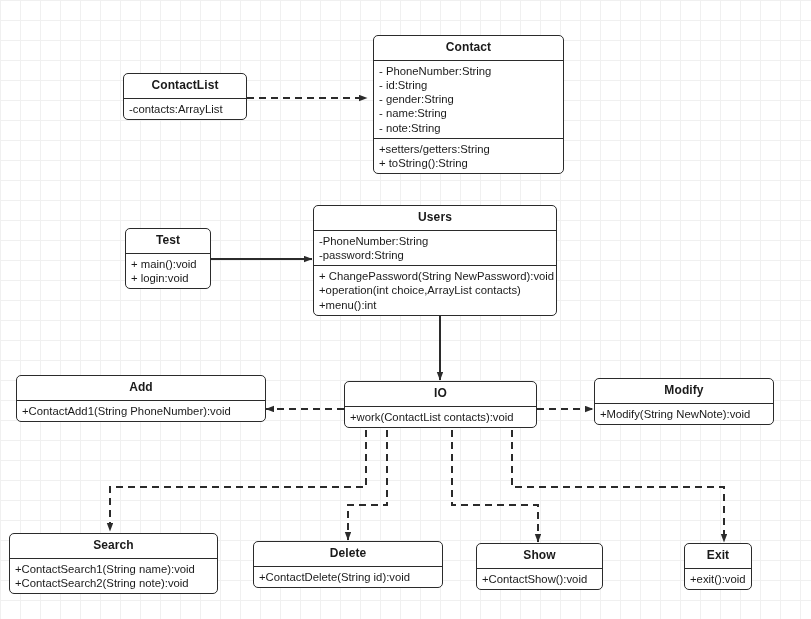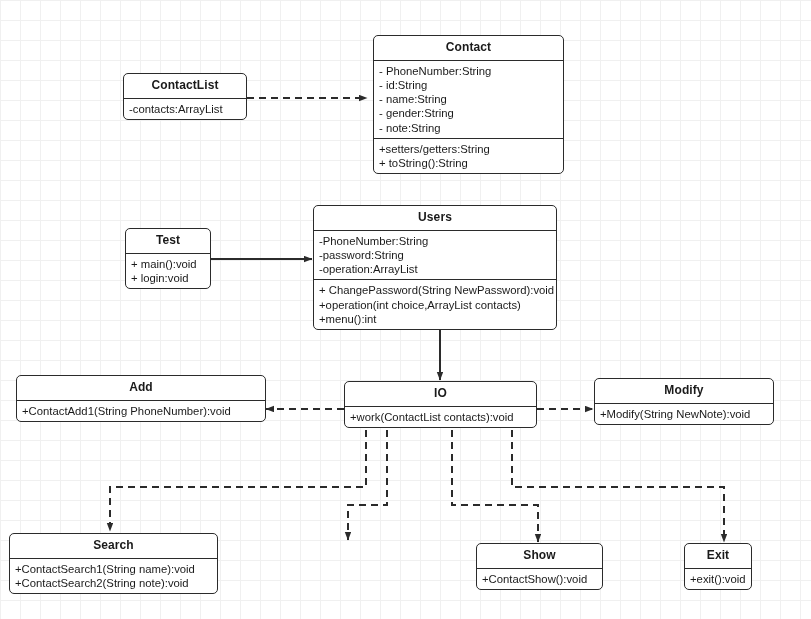--- a/index.html
+++ b/index.html
@@ -101,22 +101,22 @@
       <div class="uml-row">-contacts:ArrayList</div>
     </div>
   </div>
 
   <div class="uml-class" style="left:373px; top:35px; width:191px;">
     <div class="uml-title">Contact</div>
     <div class="uml-sep"></div>
     <div class="uml-compartment">
       <div class="uml-row">- PhoneNumber:String</div>
       <div class="uml-row">- id:String</div>
+      <div class="uml-row">- gender:String</div>
       <div class="uml-row">- name:String</div>
-      <div class="uml-row">- gender:String</div>
       <div class="uml-row">- note:String</div>
     </div>
     <div class="uml-sep"></div>
     <div class="uml-compartment">
       <div class="uml-row">+setters/getters:String</div>
       <div class="uml-row">+ toString():String</div>
     </div>
   </div>
 
   <div class="uml-class" style="left:125px; top:228px; width:86px;">
@@ -127,21 +127,20 @@
       <div class="uml-row">+ login:void</div>
     </div>
   </div>
 
   <div class="uml-class" style="left:313px; top:205px; width:244px;">
     <div class="uml-title">Users</div>
     <div class="uml-sep"></div>
     <div class="uml-compartment">
       <div class="uml-row">-PhoneNumber:String</div>
       <div class="uml-row">-password:String</div>
-      <div class="uml-row">-operation:ArrayList</div>
     </div>
     <div class="uml-sep"></div>
     <div class="uml-compartment">
       <div class="uml-row">+ ChangePassword(String NewPassword):void</div>
       <div class="uml-row">+operation(int choice,ArrayList contacts)</div>
       <div class="uml-row">+menu():int</div>
     </div>
   </div>
 
   <div class="uml-class" style="left:16px; top:375px; width:250px;">
@@ -170,20 +169,27 @@
 
   <div class="uml-class" style="left:9px; top:533px; width:209px;">
     <div class="uml-title">Search</div>
     <div class="uml-sep"></div>
     <div class="uml-compartment">
       <div class="uml-row">+ContactSearch1(String name):void</div>
       <div class="uml-row">+ContactSearch2(String note):void</div>
     </div>
   </div>
 
+  <div class="uml-class" style="left:253px; top:541px; width:190px;">
+    <div class="uml-title">Delete</div>
+    <div class="uml-sep"></div>
+    <div class="uml-compartment">
+      <div class="uml-row">+ContactDelete(String id):void</div>
+    </div>
+  </div>
 
   <div class="uml-class" style="left:476px; top:543px; width:127px;">
     <div class="uml-title">Show</div>
     <div class="uml-sep"></div>
     <div class="uml-compartment">
       <div class="uml-row">+ContactShow():void</div>
     </div>
   </div>
 
   <div class="uml-class" style="left:684px; top:543px; width:68px;">

